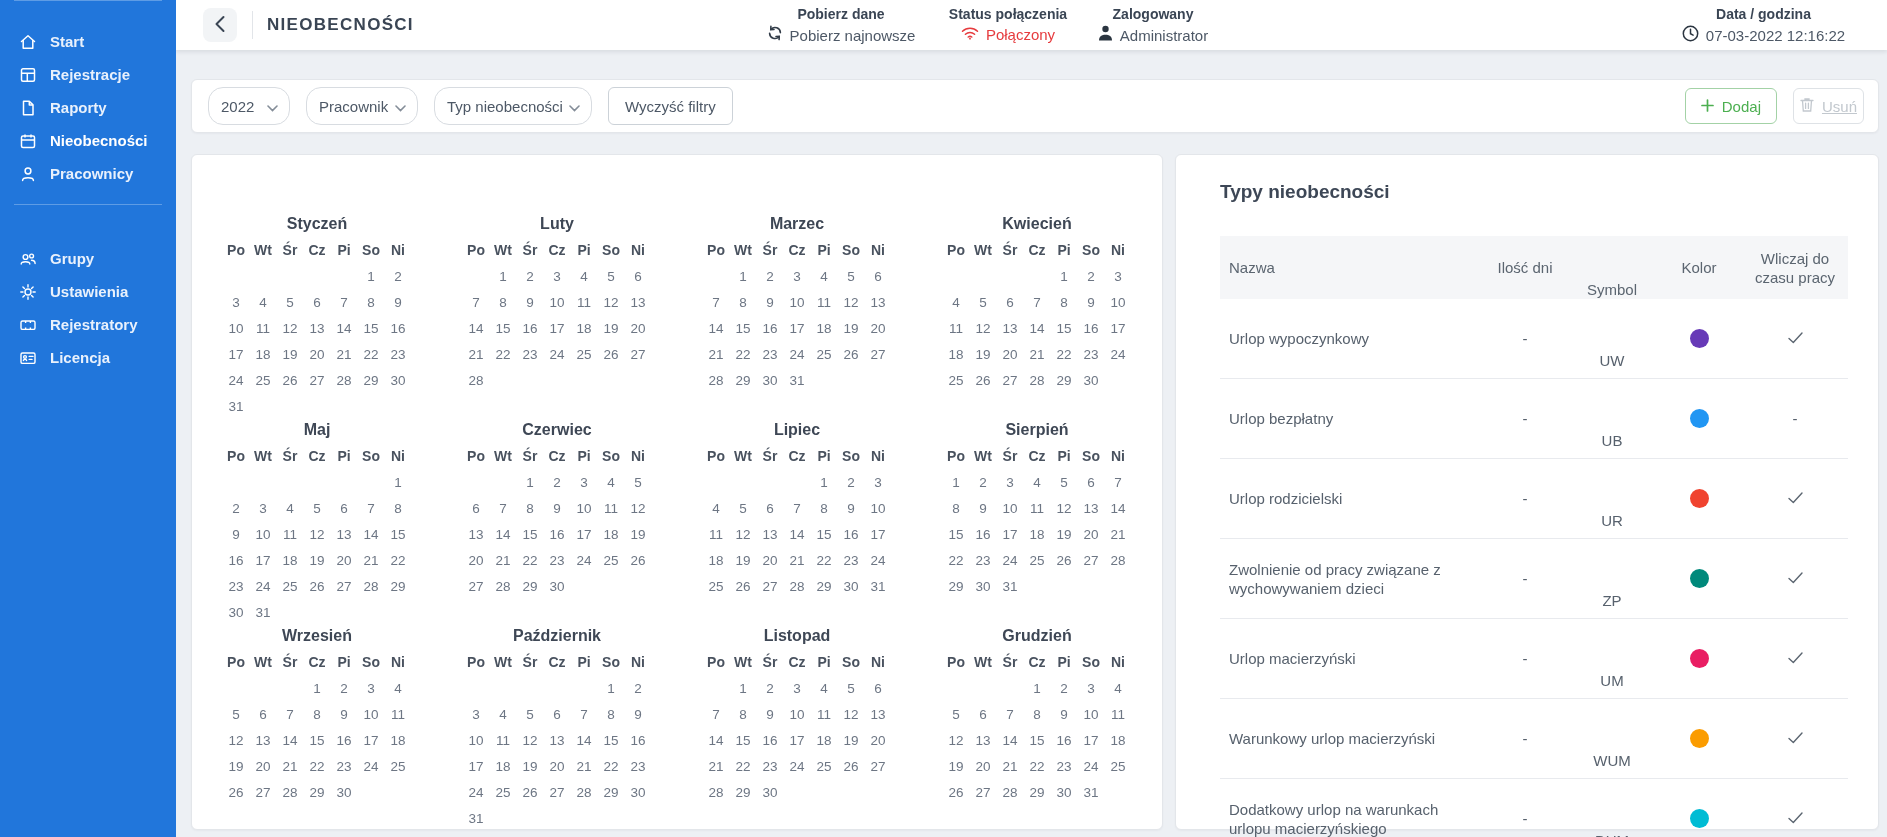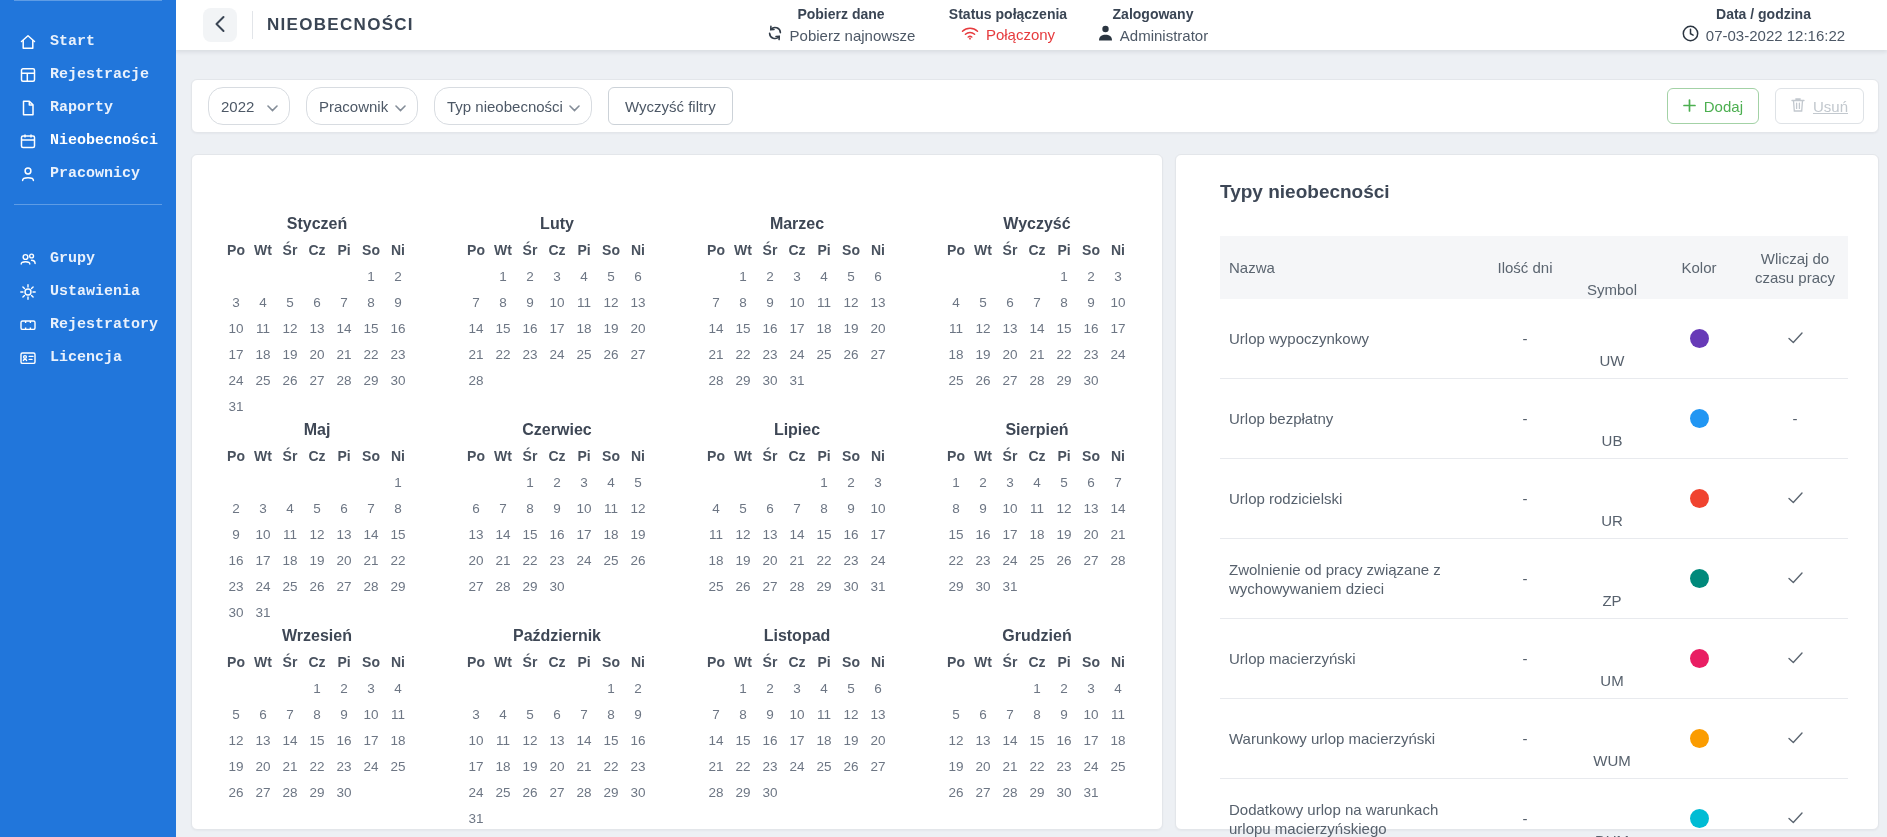--- a/index.html
+++ b/index.html
@@ -7,21 +7,21 @@
   body { font-family:"Liberation Sans", sans-serif; background:#edf0f4; color:#4d5866; }
 
   
   .sidebar { position:absolute; left:0; top:0; width:176px; height:837px; background:#2176db; z-index:10; }
   .logo { height:52px; display:flex; align-items:center; padding-left:17px; color:#fff;
           font-size:21px; font-weight:800; letter-spacing:2.5px; }
   .sb-divider { height:1px; background:rgba(255,255,255,.28); margin:0 14px; }
   .sb-group { padding-top:24px; }
   .sb-group.g2 { padding-top:37px; }
   .sb-item { height:33px; display:flex; align-items:center; gap:13px; padding-left:19px;
-             color:#e9f1fc; font-size:15px; font-weight:600; cursor:pointer;font-family:Liberation Mono, monospace; }
+             color:#e9f1fc; font-size:15px; font-weight:600; cursor:pointer; }
   .sb-item.active { color:#ffffff; font-weight:800; }
   .sb-ico { width:18px; height:18px; display:flex; align-items:center; justify-content:center; }
   .sb-ico svg { display:block; }
   .spacer1 { height:14px; }
 
   
   .topbar { position:absolute; left:176px; top:0; right:0; height:50px; background:#fff;
             box-shadow:0 2px 4px rgba(30,40,60,.10); z-index:5; }
   .back-btn { position:absolute; left:27px; top:8px; width:34px; height:34px; border:none;
               background:#f2f4f6; border-radius:8px; display:flex; align-items:center; justify-content:center; cursor:pointer; }
@@ -47,21 +47,21 @@
   .filterbar { height:54px; display:flex; align-items:center; padding:0 14px 0 16px; gap:16px; }
   .select { height:38px; border:1px solid #d8dce1; border-radius:15px; background:#fff;
             display:flex; align-items:center; justify-content:space-between; padding:0 11px 0 12px;
             font-size:15px; color:#4d5866; cursor:pointer; }
   .sel-year { width:82px; } .sel-emp { width:112px; } .sel-type { width:158px; }
   .btn { height:38px; border-radius:6px; background:#fff; font-size:15px; display:flex;
          align-items:center; justify-content:center; gap:8px; cursor:pointer; font-family:inherit; }
   .btn-clear { border:1px solid #ccd2d8; color:#4d5866; padding:0 16px; }
   .push { margin-left:auto; }
   .btn-add { height:36px; border:1px solid #a3d2a6; color:#4caf50; padding:0 15px; }
-  .btn-del { height:36px; border:1px solid #dee2e6; color:#c2c8ce; padding:0 15px; cursor:default;text-decoration:underline; }
+  .btn-del { height:36px; border:1px solid #dee2e6; color:#c2c8ce; padding:0 6px; cursor:default;text-decoration:underline; }
 
   
   .row { display:flex; gap:12px; margin-top:21px; height:676px; }
   .calendar-card { width:978px; padding:58px 30px 0; }
   .types-card { flex:1; padding:26px 30px 0 44px; }
 
   
   .months { display:grid; grid-template-columns:repeat(4,190px); justify-content:space-between; }
   .month { width:190px; height:206px; }
   .m-title { text-align:center; font-size:16px; font-weight:700; color:#3e4755; height:24px; line-height:21px; }
@@ -436,21 +436,21 @@
               <span class="day">28</span>
               <span class="day">29</span>
               <span class="day">30</span>
               <span class="day">31</span>
               <span class="day empty"></span>
               <span class="day empty"></span>
               <span class="day empty"></span>
             </div>
           </div>
           <div class="month">
-            <div class="m-title">Wyczyść</div>
+            <div class="m-title">Kwiecień</div>
             <div class="m-grid">
               <span class="dh">Po</span>
               <span class="dh">Wt</span>
               <span class="dh">Śr</span>
               <span class="dh">Cz</span>
               <span class="dh">Pi</span>
               <span class="dh">So</span>
               <span class="dh">Ni</span>
               <span class="day empty"></span>
               <span class="day empty"></span>

